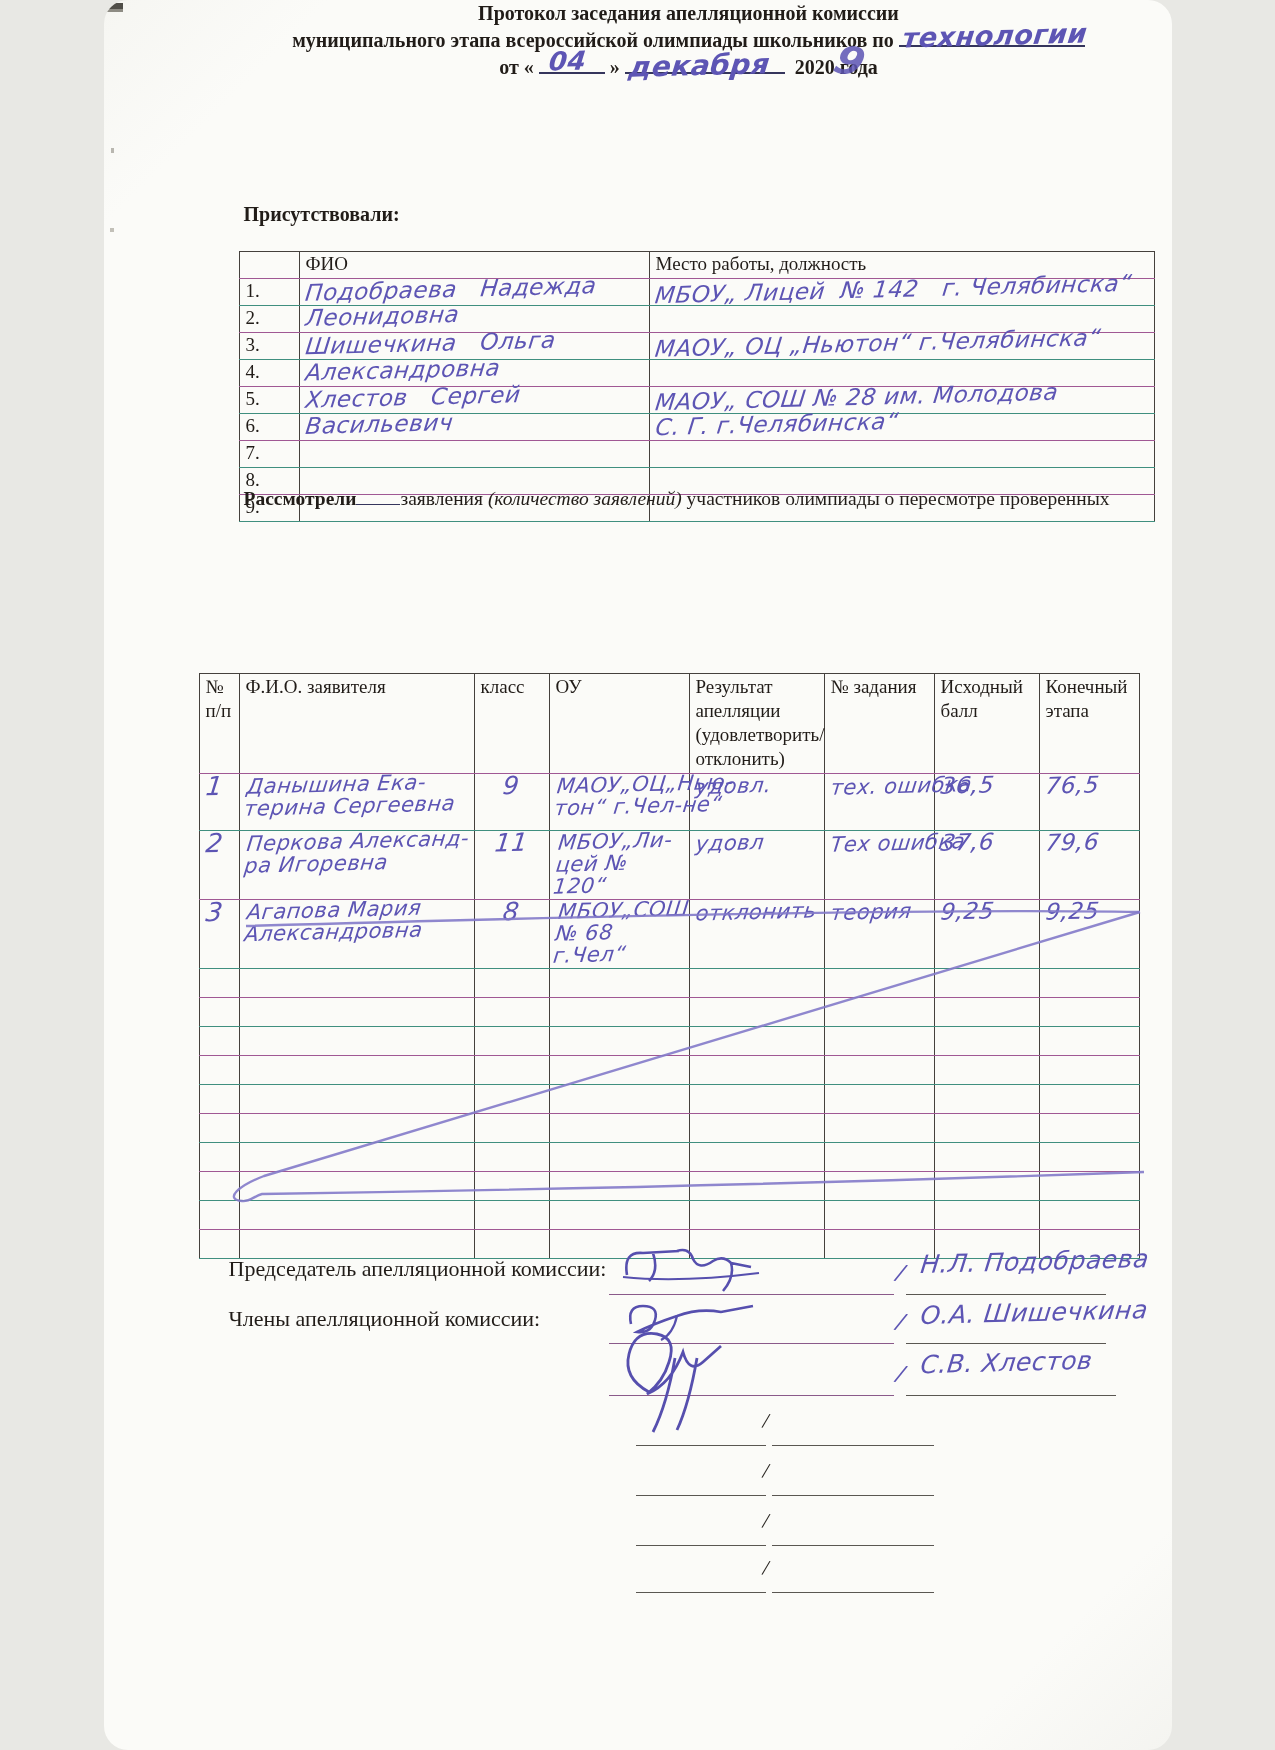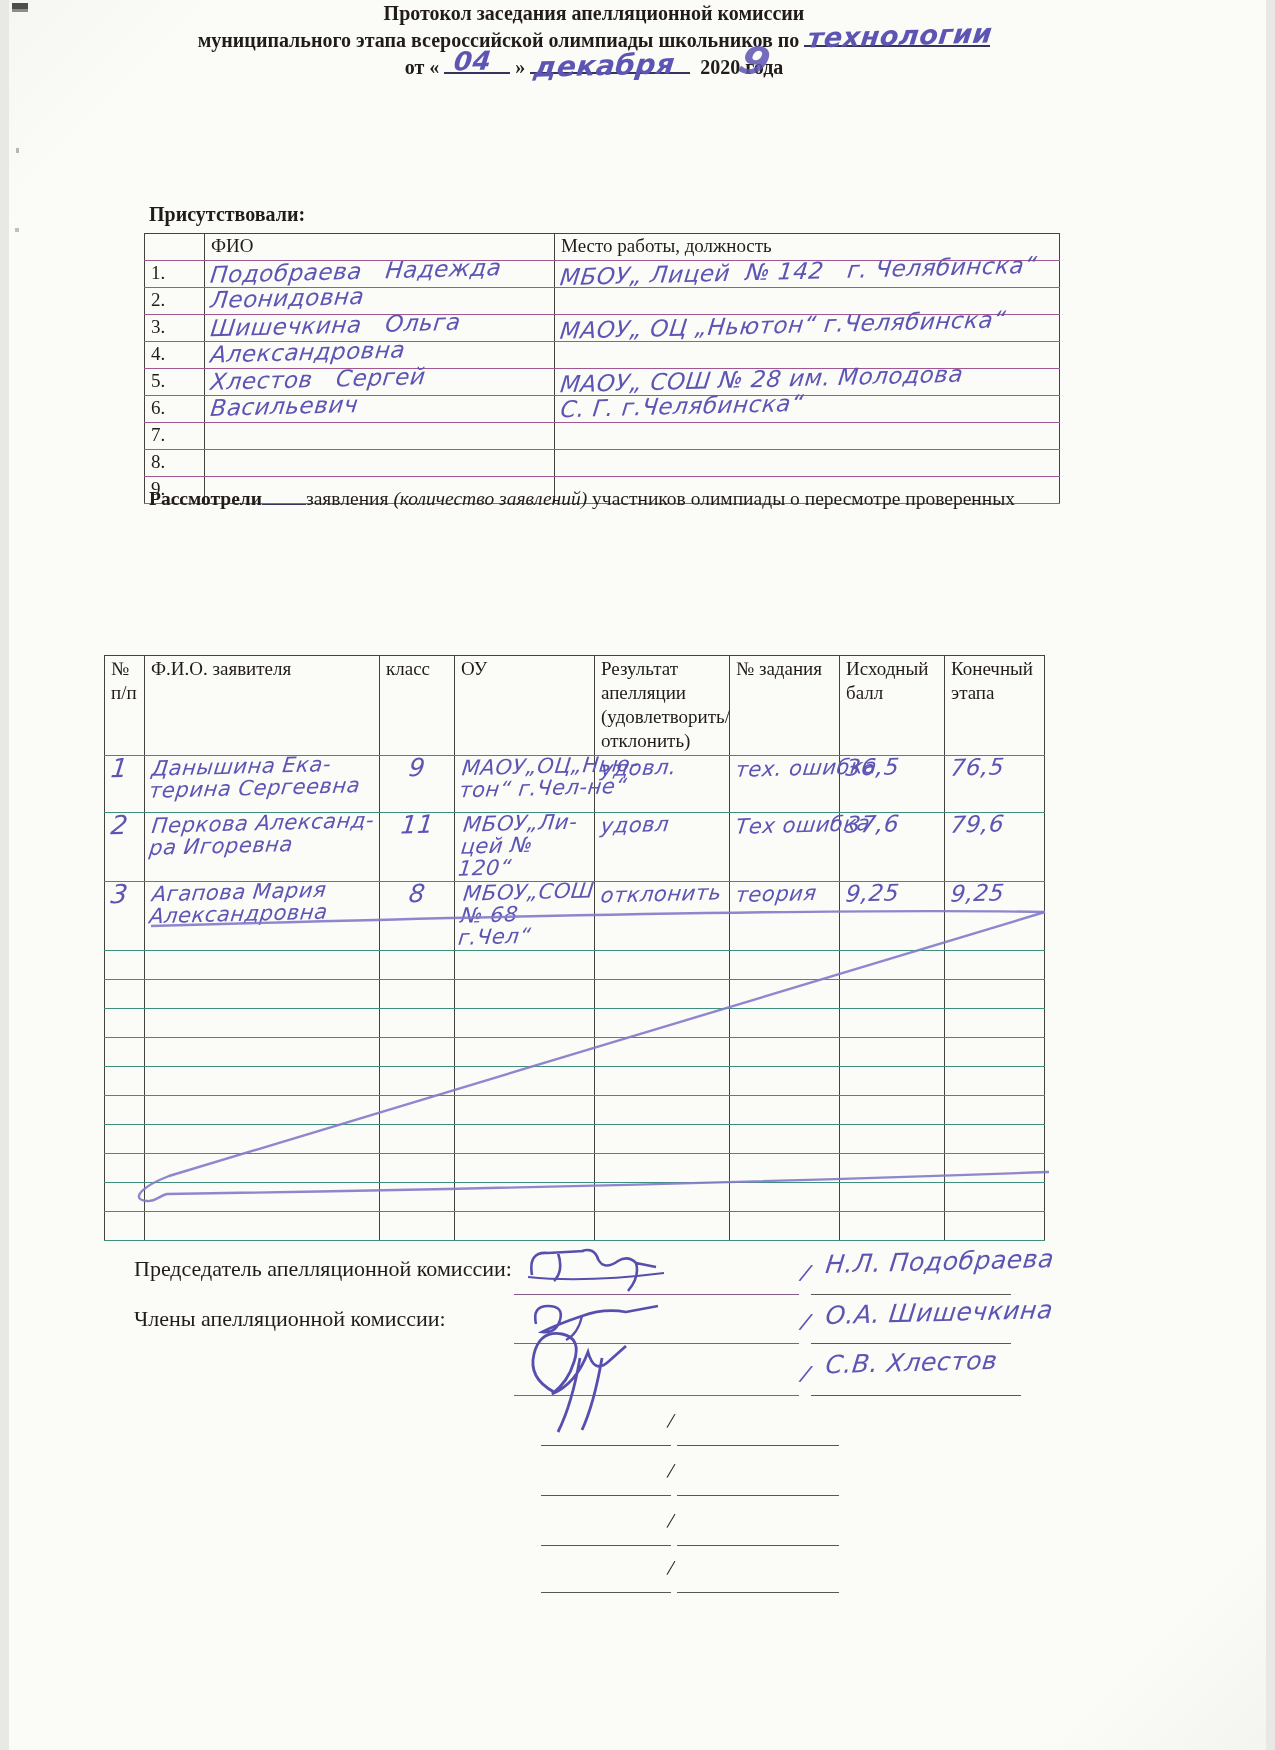--- a/index.html
+++ b/index.html
@@ -1,36 +1,36 @@
 <!DOCTYPE html>
 <html><head>
 <meta charset="utf-8">
 <style>
   html,body{margin:0;padding:0;background:#e8e8e4;}
   .page{
-    position:relative;width:1257px;height:1750px;margin:0 auto;
+    position:relative;width:1068px;height:1750px;margin:0 auto;
     background:linear-gradient(135deg,#f6f6f2 0%,#fbfbf8 8%,#fbfbf8 92%,#f4f4f0 100%);
-    font-family:"Liberation Serif", serif;color:#211c18;overflow:hidden;
+    font-family:"Liberation Serif", serif;color:#211c18;overflow:hidden;border-radius:24px;
   }
   .hw{
     font-family:"DejaVu Sans", sans-serif;font-style:italic;color:#5d55b4;
     display:inline-block;transform:skewX(-8deg) rotate(-1.5deg);
     letter-spacing:.5px;line-height:1.05;
   }
   .pre{white-space:pre-wrap;}
   .abs{position:absolute;}
   
   .title{position:absolute;left:0;top:118;width:1170px;text-align:center;font-weight:bold;font-size:20px;line-height:27px;}
   .title .tline{display:block;}
   .blank{display:inline-block;position:relative;border-bottom:2px solid #35355c;vertical-align:baseline;}
   .blank .hw{position:absolute;left:4px;bottom:-3px;white-space:nowrap;}
   .yearwrap{position:relative;display:inline-block;}
   .yearwrap .hw{position:absolute;left:46px;top:-14px;font-size:40px;opacity:.85;transform:rotate(14deg) skewX(-6deg);}
   
-  table{border-collapse:collapse;table-layout:fixed;}
+  table{border-collapse:collapse;table-layout:fixed;margin-top:18px;}
   td,th{border:1.6px solid #45413d;padding:1px 6px;vertical-align:top;font-weight:normal;text-align:left;overflow:visible;}
   tr.hA td{border-bottom-color:#a05894;}
   tr.hB td{border-bottom-color:#3f8f7f;}
   .t1{position:absolute;left:135px;top:233px;width:915px;font-size:19px;}
   .t1 td{height:24px;}
   .t1 .hw{font-size:23px;margin-top:-3px;white-space:pre;}
   .t2{position:absolute;left:95px;top:655px;width:940px;font-size:19px;line-height:24px;}
   .t2 .hw{font-size:21px;margin-top:-2px;}
   .t2 .num .hw{font-size:26px;}
   .t2 .score .hw{font-size:23px;white-space:nowrap;}

